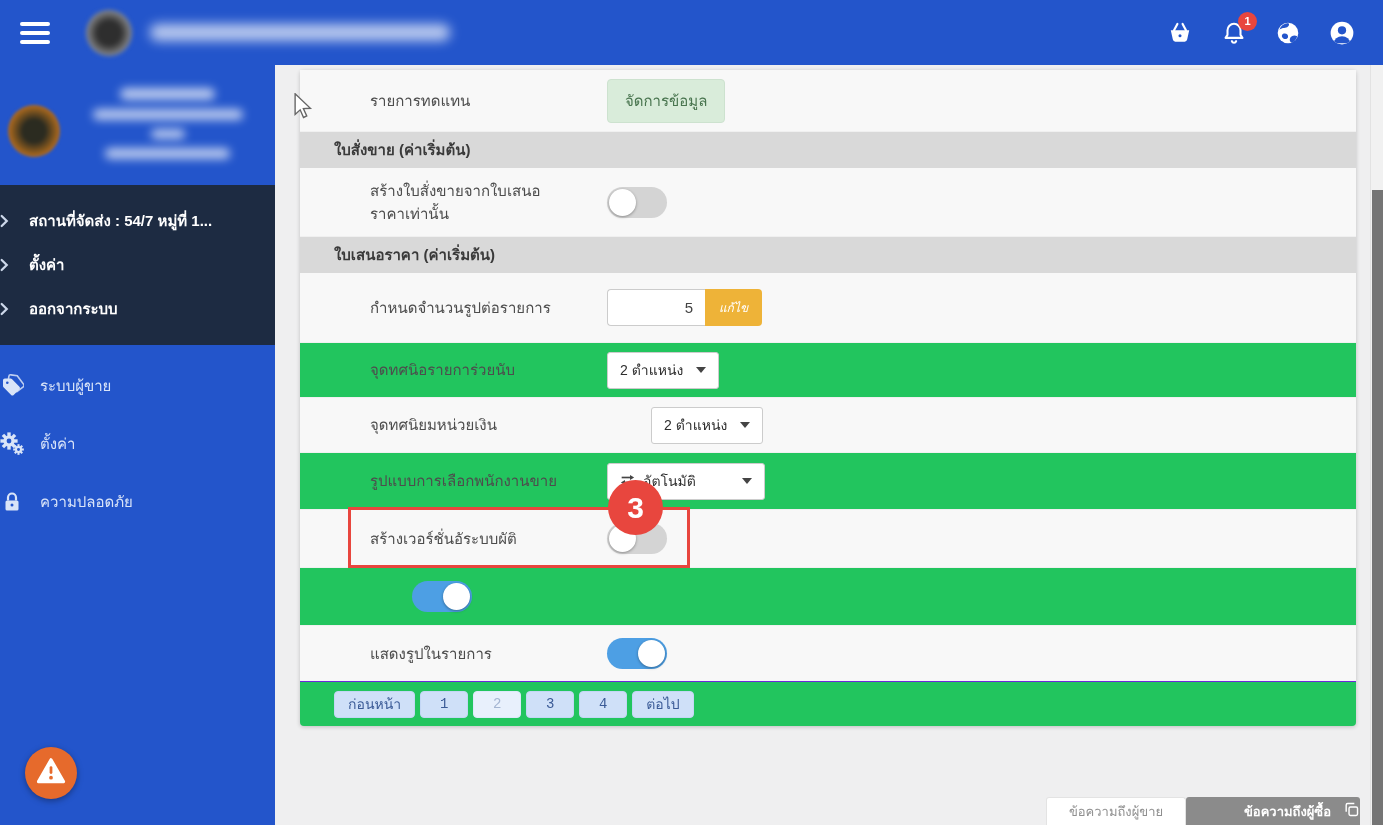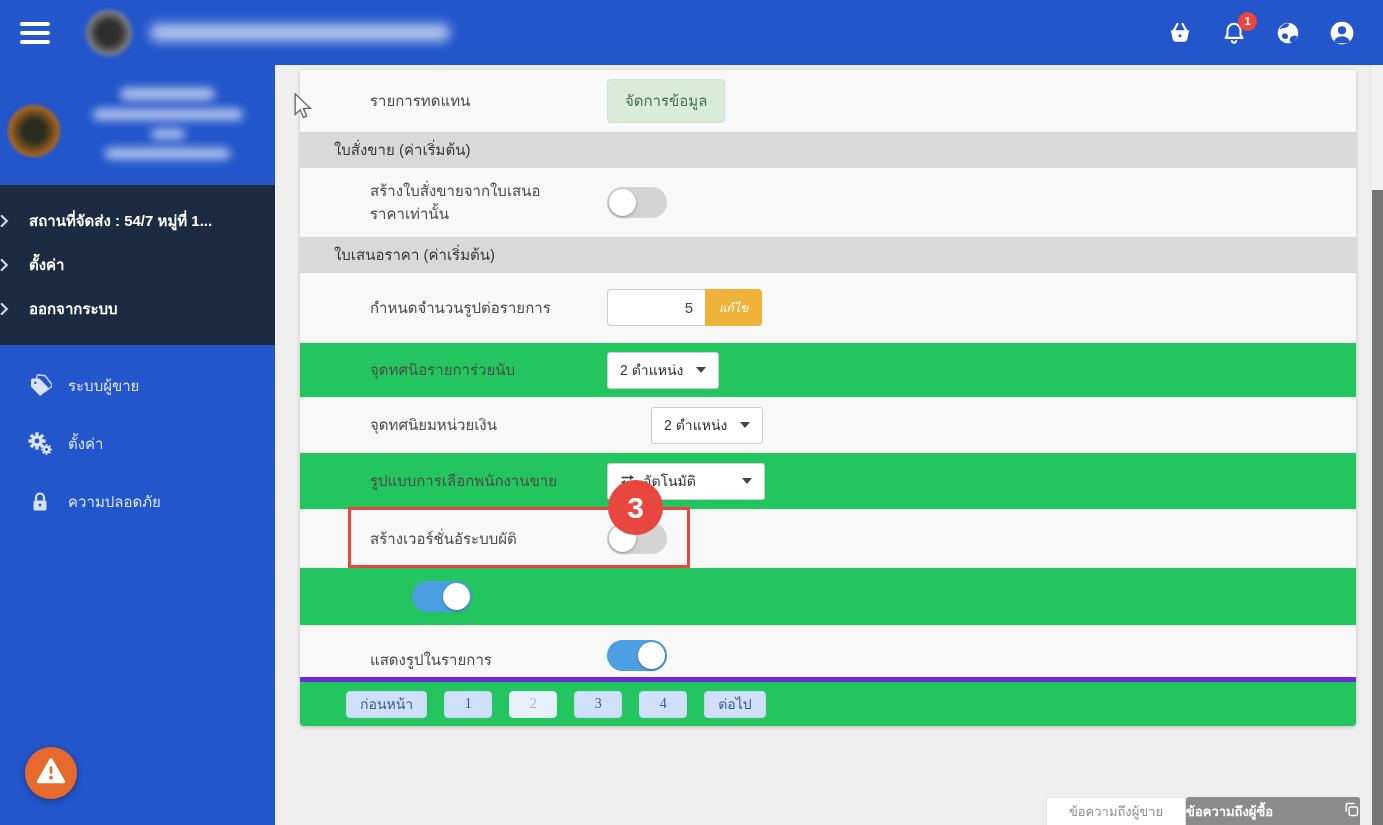--- a/index.html
+++ b/index.html
@@ -33,37 +33,37 @@
     filter:blur(1.5px); }
   .pline { background:rgba(255,255,255,.9); border-radius:6px; filter:blur(5px); opacity:.75;
     margin:9px auto; }
   .pl1 { width:95px; height:12px; } .pl2 { width:150px; height:11px; }
   .pl3 { width:34px; height:10px; } .pl4 { width:125px; height:11px; }
   .submenu { background:#1d2b42; padding:14px 0; }
   .submenu-item { display:flex; align-items:center; height:44px; 
     color:#ffffff; font-size:15px; font-weight:600; cursor:pointer; white-space:nowrap; }
   .submenu-item svg { margin-right:20px; flex:none; }
   .menu { padding-top:12px; }
-  .menu-item { display:flex; align-items:center; height:58px; padding-left:28px;
+  .menu-item { display:flex; align-items:center; height:58px; 
     color:#d9e4f8; font-size:15px; cursor:pointer; }
   .menu-item .mi-icon { width:24px; height:24px; margin-right:16px; flex:none; }
   .fab { position:absolute; left:25px; top:682px; width:52px; height:52px; border-radius:50%;
     background:#e66a2c; display:flex; align-items:center; justify-content:center;
     box-shadow:0 2px 6px rgba(0,0,0,.35); cursor:pointer; }
 
   
   .main { position:absolute; left:275px; top:65px; width:1108px; height:760px; background:#efeff0; }
   .card { position:relative; margin:5px 27px 0 25px; width:1056px; background:#22c55e;
     border-radius:4px; box-shadow:0 1px 4px rgba(0,0,0,.2); overflow:visible; }
   .row { display:flex; align-items:center; padding:6px 20px 6px 70px; border-bottom:1px solid #f0f0f0; }
   .row.shaded { background:#f8f8f8; }
   .row .rlabel { width:195px; padding-right:8px; font-size:15px; color:#4d4d4d; line-height:1.55; }
   .row .rcontrol { display:flex; align-items:center;margin-left:42px; }
   .section-hdr { background:#d9d9d9; min-height:36px; display:flex; align-items:center;
-    padding-left:34px; font-size:15px; font-weight:normal; color:#3a3a3a; }
+    padding-left:34px; font-size:15px; font-weight:bold; color:#3a3a3a; }
 
   .btn-green { background:#d9ecda; color:#49754f; border:1px solid #cde2cf; border-radius:4px;
     padding:9px 17px; font-size:15px; cursor:pointer;
     font-family:"Liberation Sans","DejaVu Sans",sans-serif; }
   .input-group { display:flex; }
   .num-input { width:98px; height:37px; border:1px solid #ccc; border-right:none;
     border-radius:4px 0 0 4px; text-align:right; padding-right:12px; font-size:15px; color:#444;
     font-family:"Liberation Sans","DejaVu Sans",sans-serif; }
   .btn-yellow { background:#eeb338; color:#fff; border:none; border-radius:0 4px 4px 0;
     width:57px; height:37px; font-size:12px; cursor:pointer;
@@ -91,30 +91,30 @@
     background:#e8463e; color:#fff; font-size:30px; font-weight:bold;
     display:flex; align-items:center; justify-content:center; z-index:6; }
 
   .card-footer { display:flex; align-items:center; justify-content:space-between;
     min-height:44px; padding:8px 14px 8px 34px; }
   .showing { font-size:15px; color:#222; }
   .pagination { display:flex; gap:5px; }
   .page-btn { background:#cfe0f8; border:1px solid #c3d7f5; border-radius:4px; color:#3a5a96;
     font-size:14px; height:27px; display:flex; align-items:center; justify-content:center;
     padding:0 13px; min-width:48px; cursor:pointer;
-    font-family:Liberation Serif, serif;margin-left:12px; }
+    font-family:Liberation Mono, monospace; }
   .page-btn.current { background:#e8f0fc; border-color:#dde9fb; color:#a4b5d2; }
 
   
   .bottom-tabs { position:absolute; right:23px; bottom:0; display:flex; height:28px; z-index:15; }
   .tab-seller { background:#fff; color:#8f8f8f; font-size:13px; display:flex; align-items:center;
     justify-content:center; width:140px; border:1px solid #e3e3e3; border-bottom:none;
     border-radius:3px 3px 0 0; cursor:pointer; }
   .tab-buyer { background:#8b8b8b; color:#fff; font-size:13px; font-weight:bold; display:flex;
-    align-items:center; justify-content:space-between; gap:12px; width:174px;
+    align-items:center; justify-content:flex-end; gap:12px; width:174px;
     border-radius:3px 3px 0 0; cursor:pointer; }
 
   
   .scrollbar { position:absolute; right:0; top:65px; width:13px; height:760px; background:#f1f1f1;
     border-left:1px solid #e2e2e2; z-index:25; }
   .scroll-thumb { position:absolute; left:1px; top:125px; width:11px; height:635px; background:#757575; }
 
   .cursor { position:absolute; left:291px; top:93px; z-index:40; pointer-events:none; }
 </style>
 </head>
@@ -337,21 +337,21 @@
       </div>
 
       <div class="row" style="min-height:58px;">
         <div class="rcontrol">
           <div class="toggle on">
               <div class="knob"></div>
             </div>
         </div>
       </div>
 
-      <div class="row shaded" style="min-height:56px; border-bottom:5px solid #6d28d9;align-items:flex-end;">
+      <div class="row shaded" style="min-height:56px; border-bottom:1px solid #6d28d9;">
         <div class="rlabel">แสดงรูปในรายการ</div>
         <div class="rcontrol">
           <div class="toggle on">
               <div class="knob"></div>
             </div>
         </div>
       </div>
 
       <div class="card-footer">
         <div class="pagination">

